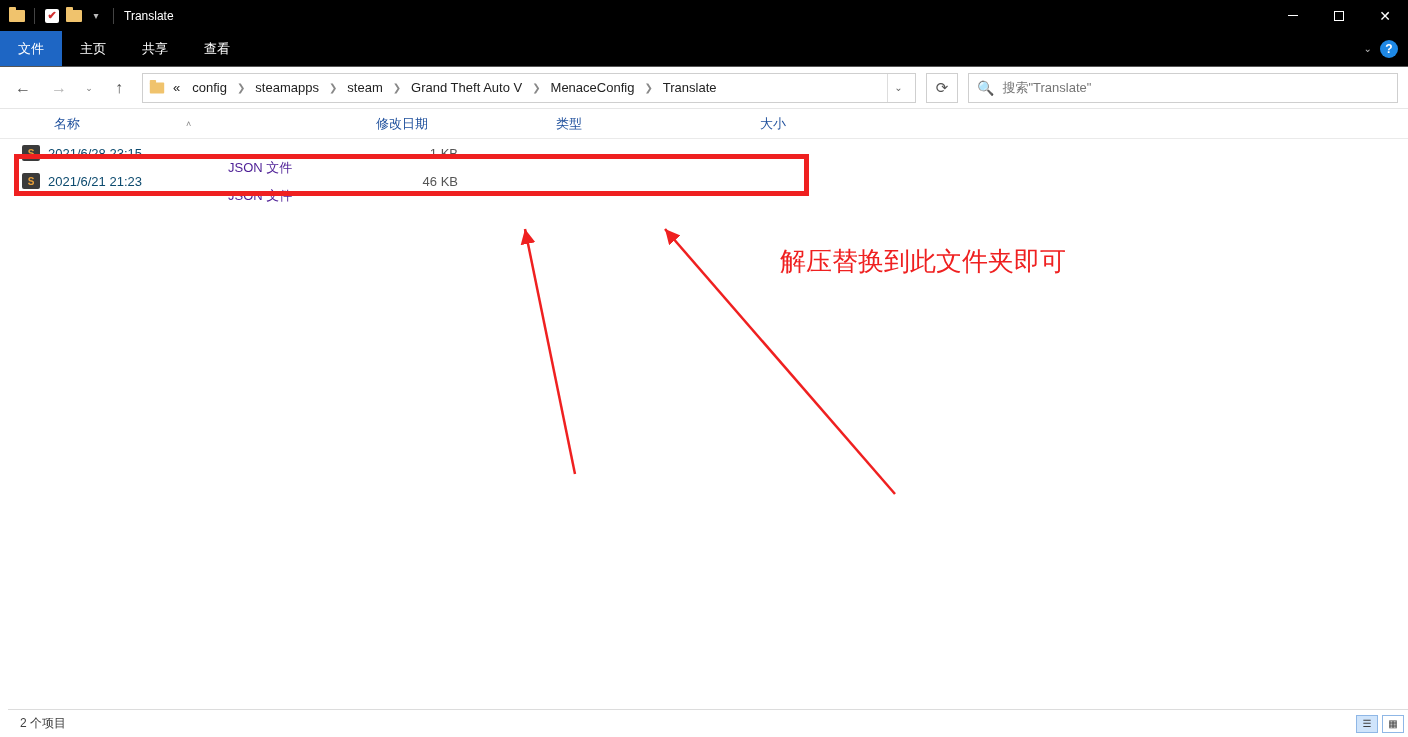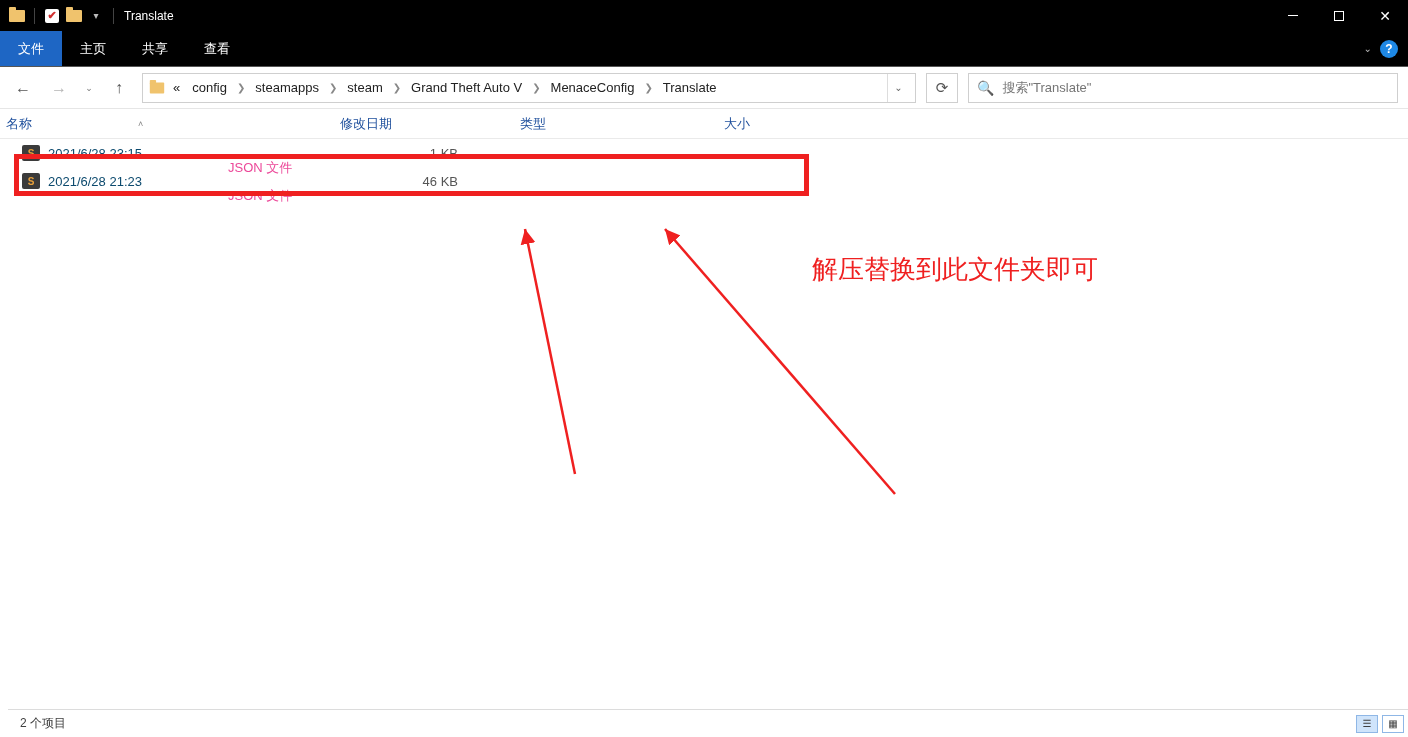--- a/index.html
+++ b/index.html
@@ -98,37 +98,37 @@
   .searchbox input {
     border: none; outline: none; flex: 1; font-size: 13px; color: #444; background: transparent;
   }
 
   
   .filelist { position: relative; width: 100%; }
   .columns {
     height: 30px; display: flex; align-items: center; font-size: 13px; color: #3b3b3b;
     border-bottom: 1px solid #eaeaea;
   }
-  .col-name   { width: 340px; padding-left: 6px; display: flex; align-items: center; gap: 6px;}
+  .col-name   { width: 340px; padding-left: 18px; display: flex; align-items: center; gap: 6px; margin-left: 36px;}
   .col-date   { width: 180px; }
   .col-type   { width: 150px; }
   .col-size   { width: 100px; text-align: right; padding-right: 20px;}
   .columns .hdr { color: #1e4f9c; }
   .sort-caret { font-size: 9px; color: #888; margin-left: 100px;}
   .filerow {
     height: 28px; display: flex; align-items: center; font-size: 13px; color: #222;
   }
   .filerow .ficon {
     width: 18px; height: 16px; margin-left: 22px; margin-right: 8px;
     background: #3b3b3b; border-radius: 2px; display: flex; align-items: center; justify-content: center;
     color: #e9a13b; font-size: 10px; font-weight: bold;
   }
   .filerow .fname { width: 290px; }
   .filerow .fdate { width: 180px; color: #0c4a6e;}
-  .filerow .ftype { width: 150px; color: #ec4899; margin-top: 30px;}
+  .filerow .ftype { width: 150px; color: #4c1d95; margin-top: 30px;}
   .filerow .fsize { width: 100px; text-align: right; padding-right: 20px; color: #555;}
   .highlight-box {
     position: absolute; left: 14px; top: 185px; width: 795px; height: 42px;
     border: 5px solid #ef2020; pointer-events: none;
   }
 
   
   .annotation-text {
     position: absolute; left: 780px; top: 245px;
     color: #ef2020; font-size: 26px; font-weight: 500;
@@ -245,29 +245,29 @@
 
     <div class="filerow">
       <div class="ficon">S</div>
       <div class="fdate">2021/6/28 23:15</div>
       <div class="ftype">JSON 文件</div>
       <div class="fsize">1 KB</div>
     </div>
 
     <div class="filerow">
       <div class="ficon">S</div>
-      <div class="fdate">2021/6/28 21:23</div>
+      <div class="fdate">2021/6/21 21:23</div>
       <div class="ftype">JSON 文件</div>
       <div class="fsize">46 KB</div>
     </div>
   </div>
 
   <div class="highlight-box" style="top:45px;"></div>
 
-  <div class="annotation-text" style="top:143px;margin-left:32px;">解压替换到此文件夹即可</div>
+  <div class="annotation-text" style="top:135px;">解压替换到此文件夹即可</div>
 
   <svg class="arrows" width="1408" height="600">
     <defs>
       <marker id="arrowhead" markerWidth="8" markerHeight="8" refX="6" refY="3" orient="auto">
         <path d="M0,0 L6,3 L0,6 Z" fill="#ef2020"></path>
       </marker>
     </defs>
     <line x1="575" y1="365" x2="525" y2="120" stroke="#ef2020" stroke-width="2.5" marker-end="url(#arrowhead)"></line>
     <line x1="895" y1="385" x2="665" y2="120" stroke="#ef2020" stroke-width="2.5" marker-end="url(#arrowhead)"></line>
   </svg>

